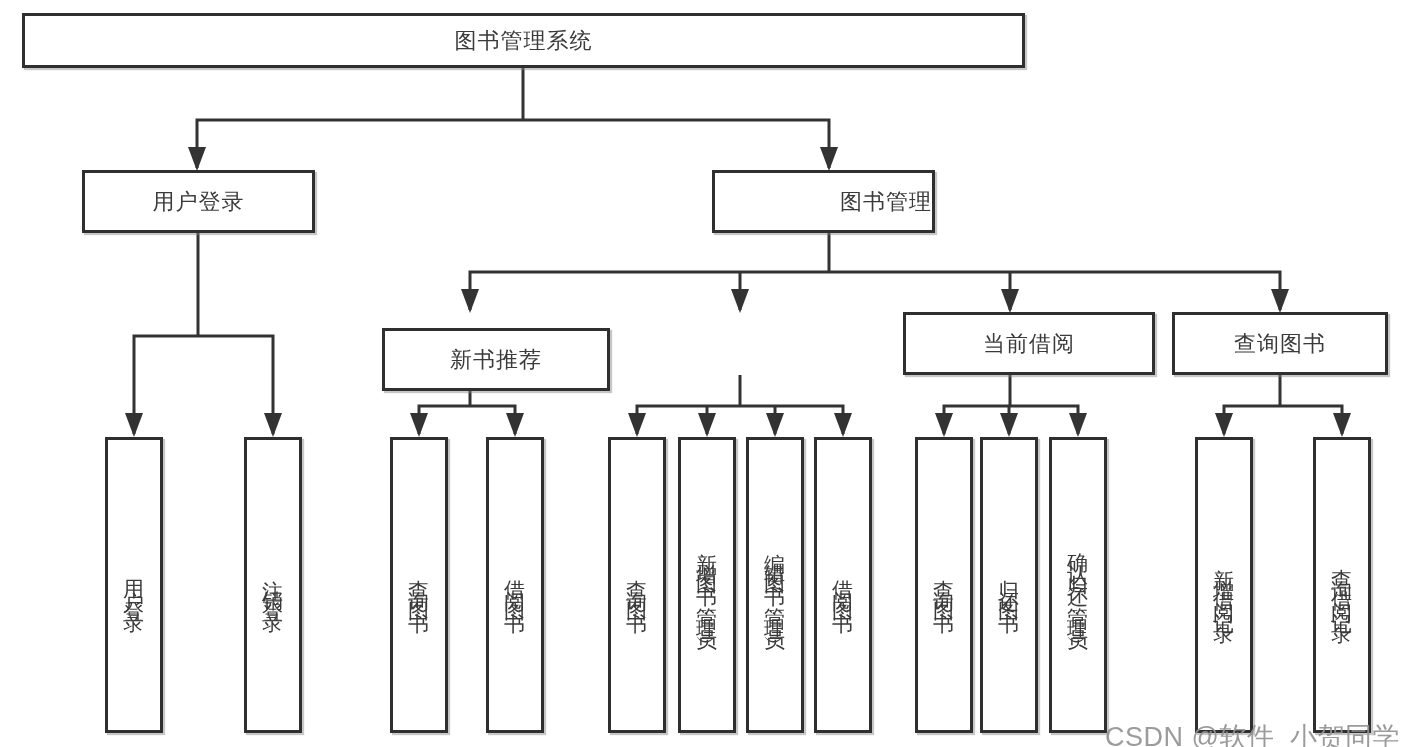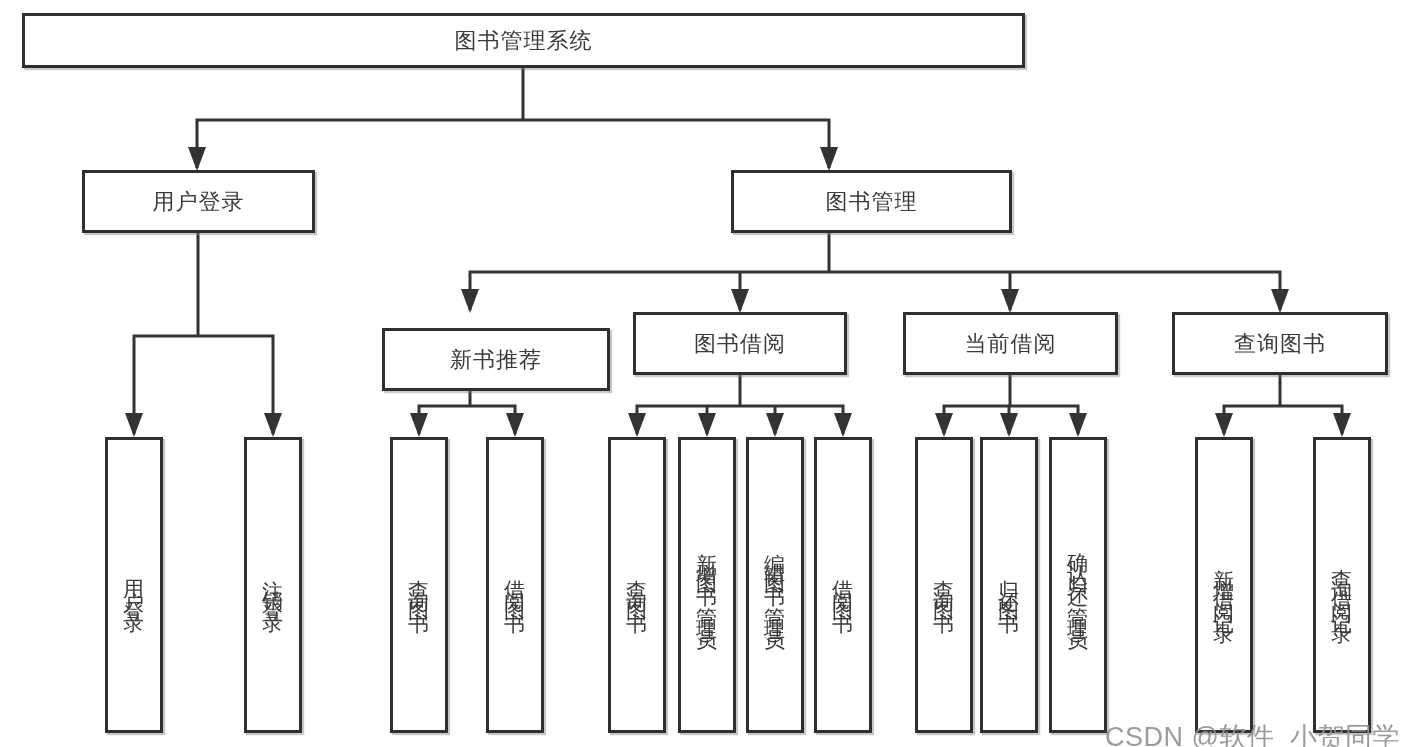--- a/index.html
+++ b/index.html
@@ -29,24 +29,24 @@
   }
   .vtext {
     writing-mode:vertical-rl;
     font-size:21px; line-height:1; letter-spacing:11px;
     color:#3a3a3a; white-space:nowrap;
   }
 
   
   #b-root   { left:22px;   top:13px;  width:1003px; height:55px; }
   #b-login  { left:82px;   top:170px; width:233px;  height:63px; }
-  #b-mgmt   { left:731px;  top:170px; width:281px;  height:63px; }
+  #b-mgmt   { left:712px;  top:170px; width:223px;  height:63px;justify-content:flex-end; }
   #b-rec    { left:382px;  top:312px; width:228px;  height:63px;margin-top:16px; }
   #b-bor    { left:633px;  top:312px; width:214px;  height:63px; }
-  #b-cur    { left:903px;  top:312px; width:215px;  height:63px; }
+  #b-cur    { left:903px;  top:312px; width:252px;  height:63px; }
   #b-recs   { left:1172px; top:312px; width:216px;  height:63px; }
 
   
   #l1  { left:105px; }  #l2  { left:244px; }
   #l3  { left:390px; }  #l4  { left:486px; }
   #l5  { left:608px; }  #l6  { left:678px; }
   #l7  { left:746px; }  #l8  { left:814px; }
   #l9  { left:915px; }  #l10 { left:980px; }
   #l11 { left:1049px; }
   #l12 { left:1195px; } #l13 { left:1313px; }
@@ -124,23 +124,20 @@
   <div id="b-login" class="box">
     <span>用户登录</span>
   </div>
   <div id="b-mgmt" class="box">
     <span>图书管理</span>
   </div>
 
   <div id="b-rec" class="box">
     <span>新书推荐</span>
   </div>
-  <div id="b-bor" class="box">
-    <span>图书借阅</span>
-  </div>
   <div id="b-cur" class="box">
     <span>当前借阅</span>
   </div>
   <div id="b-recs" class="box">
     <span>查询图书</span>
   </div>
 
   <div id="l1" class="leaf">
     <span class="vtext">用户登录</span>
   </div>

